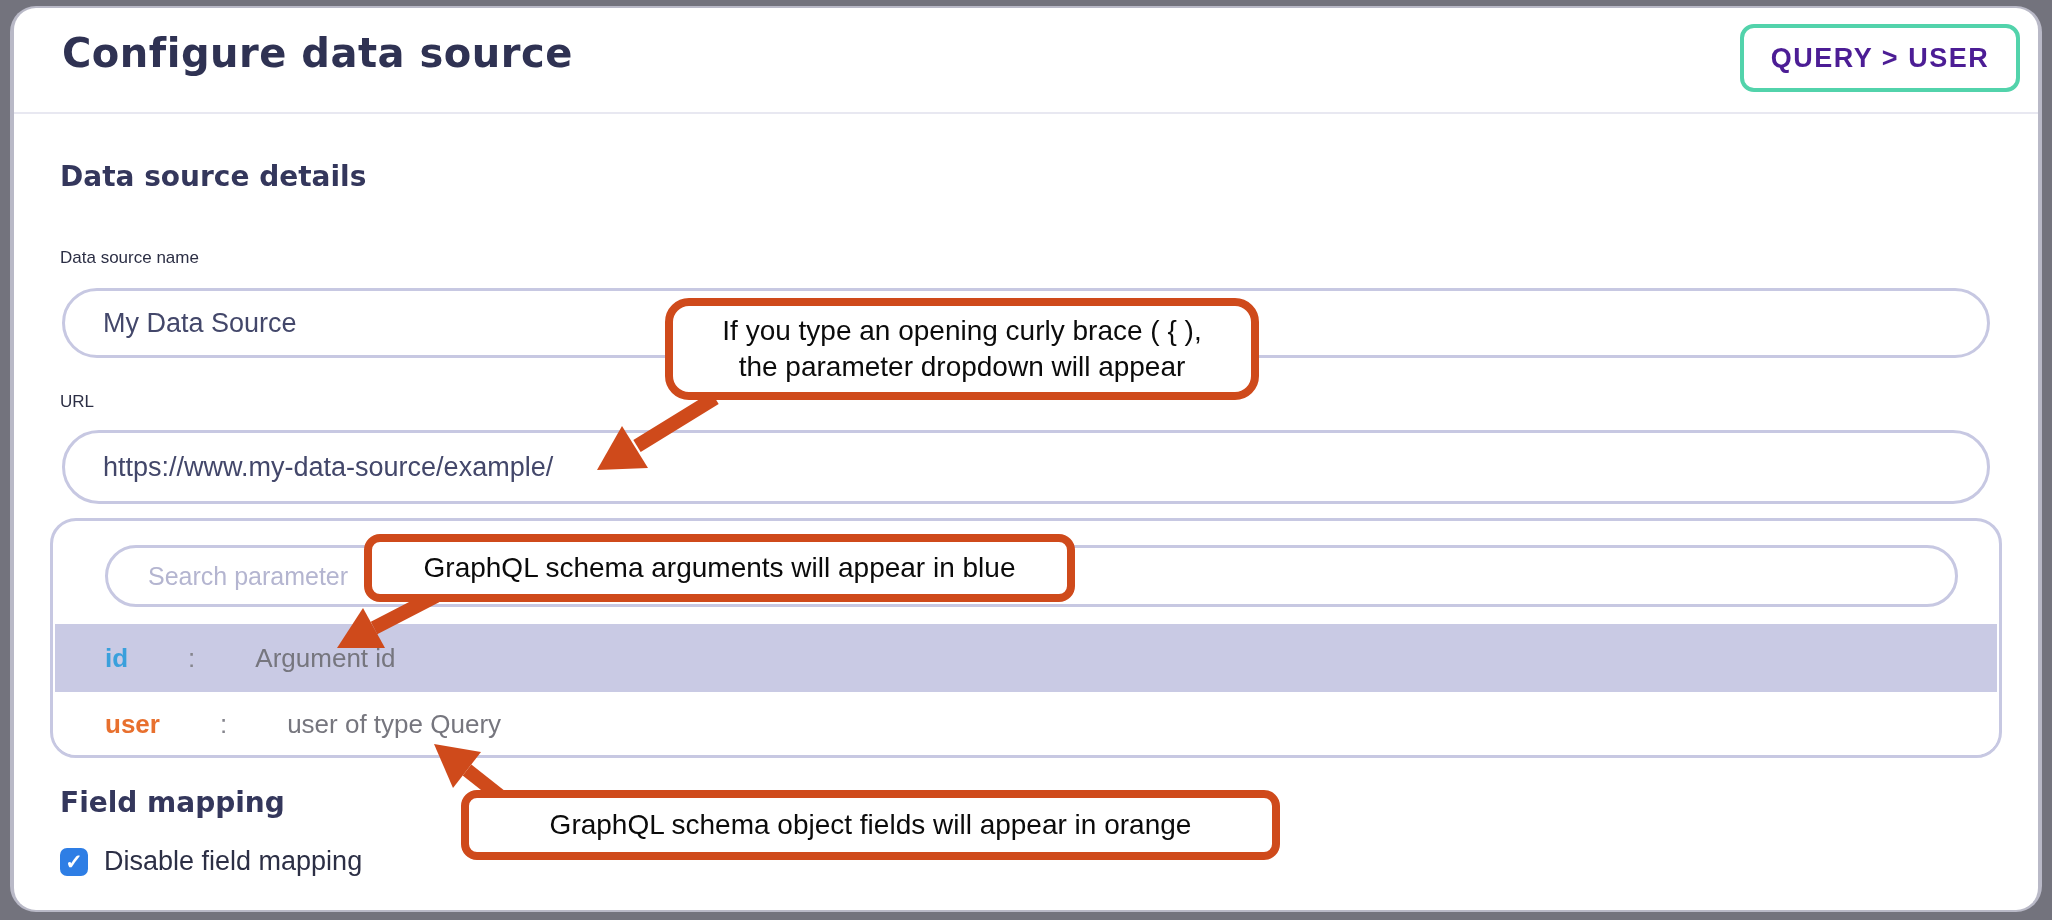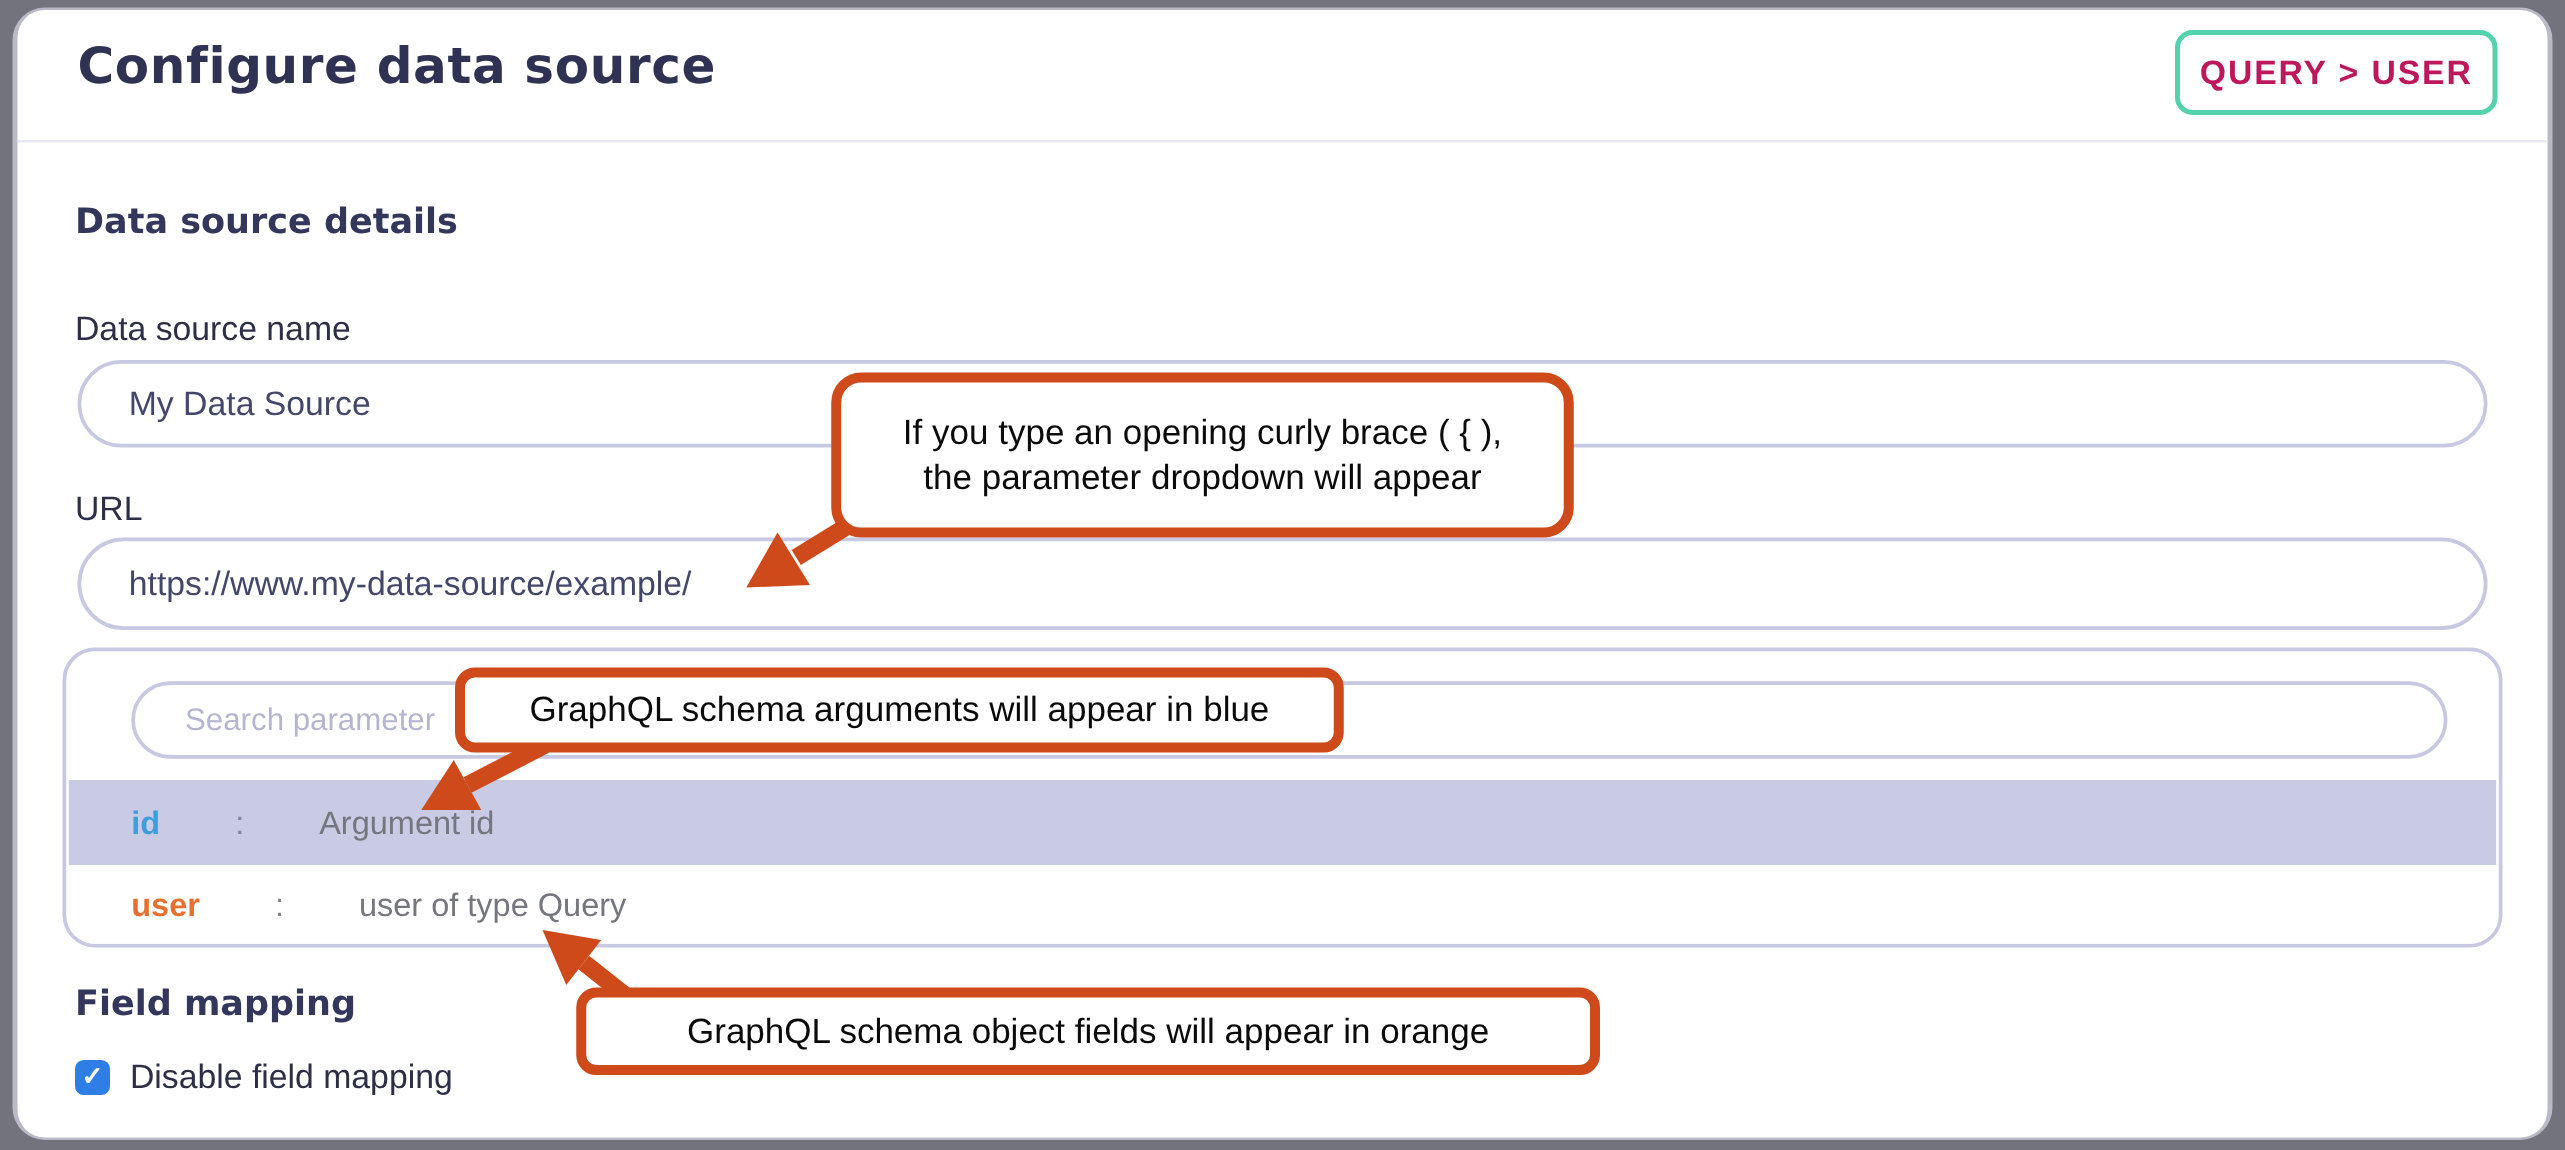--- a/index.html
+++ b/index.html
@@ -5,32 +5,32 @@
   * { margin:0; padding:0; box-sizing:border-box; }
   html,body { width:2052px; height:920px; overflow:hidden; background:#7a7a84;
               font-family:"Liberation Sans", sans-serif; }
   #app { position:relative; width:2052px; height:920px; background:#73737d; }
   .frame-bg { position:absolute; left:10px; top:6px; right:10px; bottom:8px; background:#b9b9c7; border-radius:26px; }
   .card { position:absolute; left:14px; top:8px; right:14px; bottom:10px; background:#ffffff;
           border-radius:22px; }
   
   .title { position:absolute; left:62px; top:30px; font-family:"DejaVu Sans", sans-serif;
            font-size:40px; font-weight:700; color:#2f3253; letter-spacing:0.5px; }
-  .badge { position:absolute; left:1740px; top:24px; width:258px; height:68px;
-           border:4px solid #52d3ab; border-radius:14px; color:#be185d;
+  .badge { position:absolute; left:1740px; top:24px; width:280px; height:68px;
+           border:4px solid #52d3ab; border-radius:14px; color:#4c1d95;
            font-size:27px; font-weight:700; letter-spacing:1.5px;
            display:flex; align-items:center; justify-content:center; background:#fff; }
   .divider { position:absolute; left:14px; right:14px; top:112px; height:2px; background:#e8e8f1; }
 
   
   .h-section { position:absolute; left:60px; font-family:"DejaVu Sans", sans-serif;
                font-size:28px; font-weight:700; color:#34375c; }
   .h-details { top:160px; }
   .h-fieldmap { top:786px; }
-  .f-label { position:absolute; left:60px; font-size:27px; color:#2c2f45; }
+  .f-label { position:absolute; left:60px; font-size:17px; color:#2c2f45; }
   .l-name { top:248px; }
   .l-url  { top:392px; }
 
   
   .pill-input { position:absolute; left:62px; width:1928px; background:#fff;
                 border:3px solid #c7c8e2; border-radius:37px; outline:none;
                 font-family:"Liberation Sans", sans-serif; font-size:27px; color:#43476a;
                 padding:0 0 0 38px; }
   .i-name { top:288px; height:70px; }
   .i-url  { top:430px; height:74px; }
@@ -57,21 +57,21 @@
   .cb-row { position:absolute; left:60px; top:846px; display:flex; align-items:center; }
   .cb { width:28px; height:28px; background:#2e7ee5; border:2px solid #2e7ee5; border-radius:7px;
         display:flex; align-items:center; justify-content:center; cursor:pointer; }
   .cb .tick { color:#fff; font-size:21px; font-weight:700; line-height:1; }
   .cb-label { margin-left:16px; font-size:27px; color:#2c2f45; }
 
   
   .callout { position:absolute; background:#ffffff; border:8px solid #cf4a1b;
              color:#0b0b0b; display:flex; align-items:center; justify-content:center;
              text-align:center; z-index:50; white-space:pre-line; }
-  .c1 { left:665px; top:298px; width:594px; height:132px; border-radius:24px;
+  .c1 { left:665px; top:298px; width:594px; height:102px; border-radius:24px;
         font-size:28px; line-height:1.3; }
   .c2 { left:364px; top:534px; width:711px; height:68px; border-radius:16px; font-size:28px; }
   .c3 { left:461px; top:790px; width:819px; height:70px; border-radius:16px; font-size:28px; }
 
   .arrows { position:absolute; left:0; top:0; z-index:40; pointer-events:none; }
 </style>
 </head>
 <body>
 
 <div id="app">

